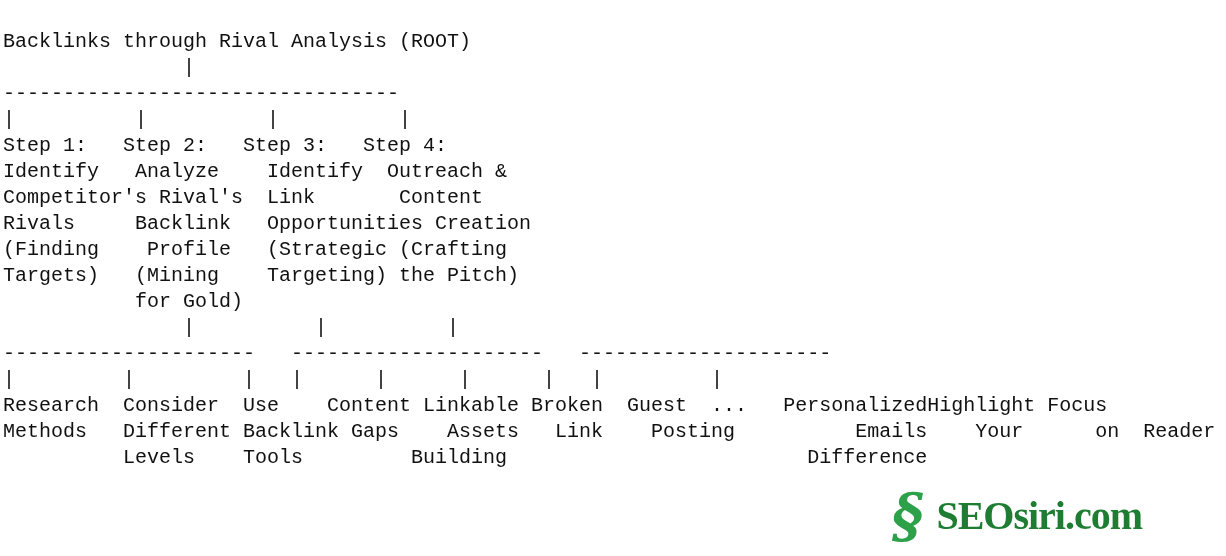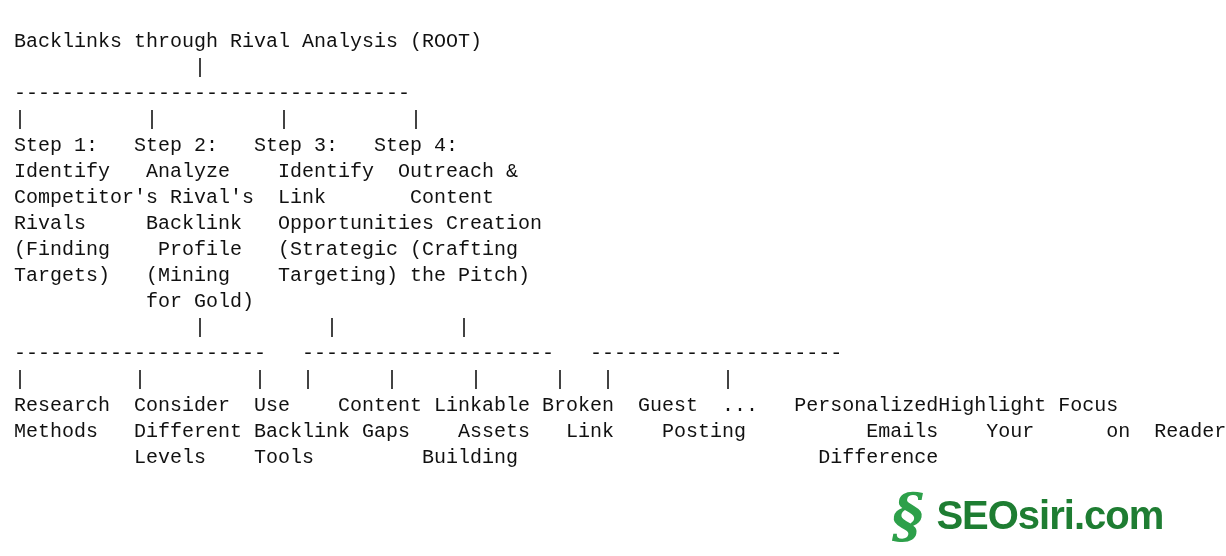--- a/index.html
+++ b/index.html
@@ -9,21 +9,21 @@
   }
   body {
     position: relative;
     width: 1226px;
     height: 556px;
     overflow: hidden;
     font-family: "Liberation Sans", sans-serif;
   }
   .ascii-diagram {
     position: absolute;
-    left: 14px;
+    left: 3px;
     top: 29px;
     margin: 0;
     font-family: "Liberation Mono", "DejaVu Sans Mono", monospace;
     font-size: 20px;
     line-height: 26px;
     letter-spacing: 0;
     white-space: pre;
     color: #111111;
   }
   .logo {
@@ -36,21 +36,21 @@
     gap: 13px;
   }
   .logo-icon {
     font-family: "DejaVu Serif", serif;
     font-style: italic;
     font-weight: bold;
     font-size: 60px;
     line-height: 64px;
   }
   .logo-text {
-    font-family: Liberation Sans, sans-serif;
+    font-family: Liberation Serif, serif;
     font-weight: bold;
     font-size: 40px;
     letter-spacing: -1px;
   }
 </style>
 </head>
 <body style="background: rgb(255, 255, 255);">
 
 <pre class="ascii-diagram" style="color: rgb(17, 17, 17);">Backlinks through Rival Analysis (ROOT)
                |

